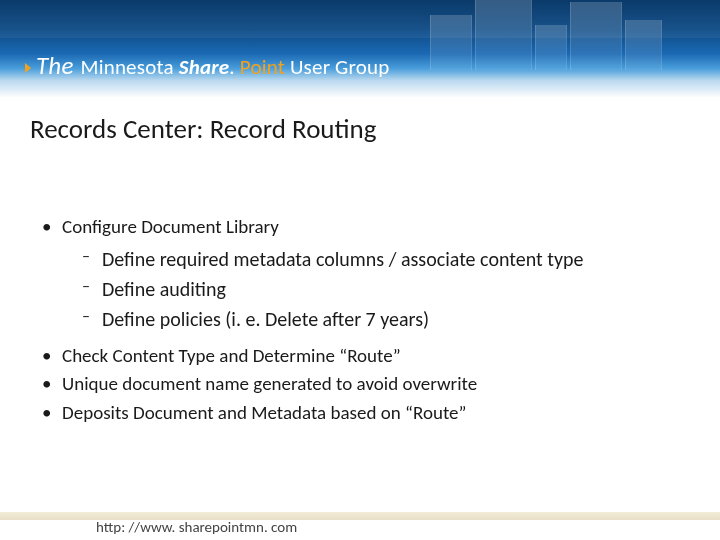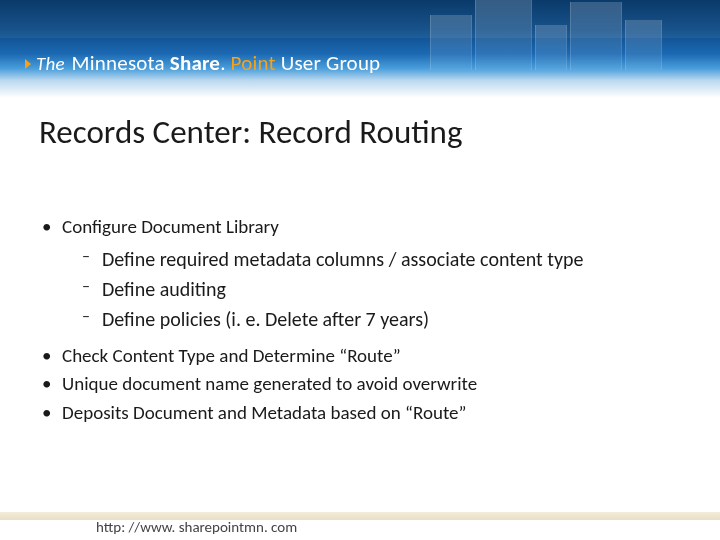--- a/index.html
+++ b/index.html
@@ -56,39 +56,39 @@
   .banner-text {
     position: absolute;
     left: 22px;
     top: 50px;
     color: #ffffff;
     font-size: 21px;
     font-weight: 400;
     letter-spacing: 0.2px;
     white-space: nowrap;
   }
-  .banner-text .the { font-style: italic; font-size: 19px; margin-right: 2px; }
+  .banner-text .the { font-style: italic; font-size: 25px; margin-right: 2px; }
   .banner-text .mn  { font-weight: 400; }
-  .banner-text .spw { font-weight: 700; color: #ffffff; }
+  .banner-text .spw { font-weight: 700; color: #ffffff; font-style: italic; }
   .banner-text .spo { font-weight: 400; color: #f5a11a; }
   .banner-text .ug  { font-weight: 400; }
   .banner-text .arrow {
     display: inline-block;
     width: 0; height: 0;
     border-left: 6px solid #f5a11a;
     border-top: 5px solid transparent;
     border-bottom: 5px solid transparent;
     margin-left: 3px;
     vertical-align: 1px;
   }
   .title {
     position: absolute;
-    left: 39px;
+    left: 30px;
     top: 112px;
-    font-size: 33px;
+    font-size: 27px;
     color: #1a1a1a;
     font-weight: 400;
   }
   .content {
     position: absolute;
     left: 40px;
     top: 165px;
     width: 640px;
     color: #1a1a1a;
     margin-top: 48px;

